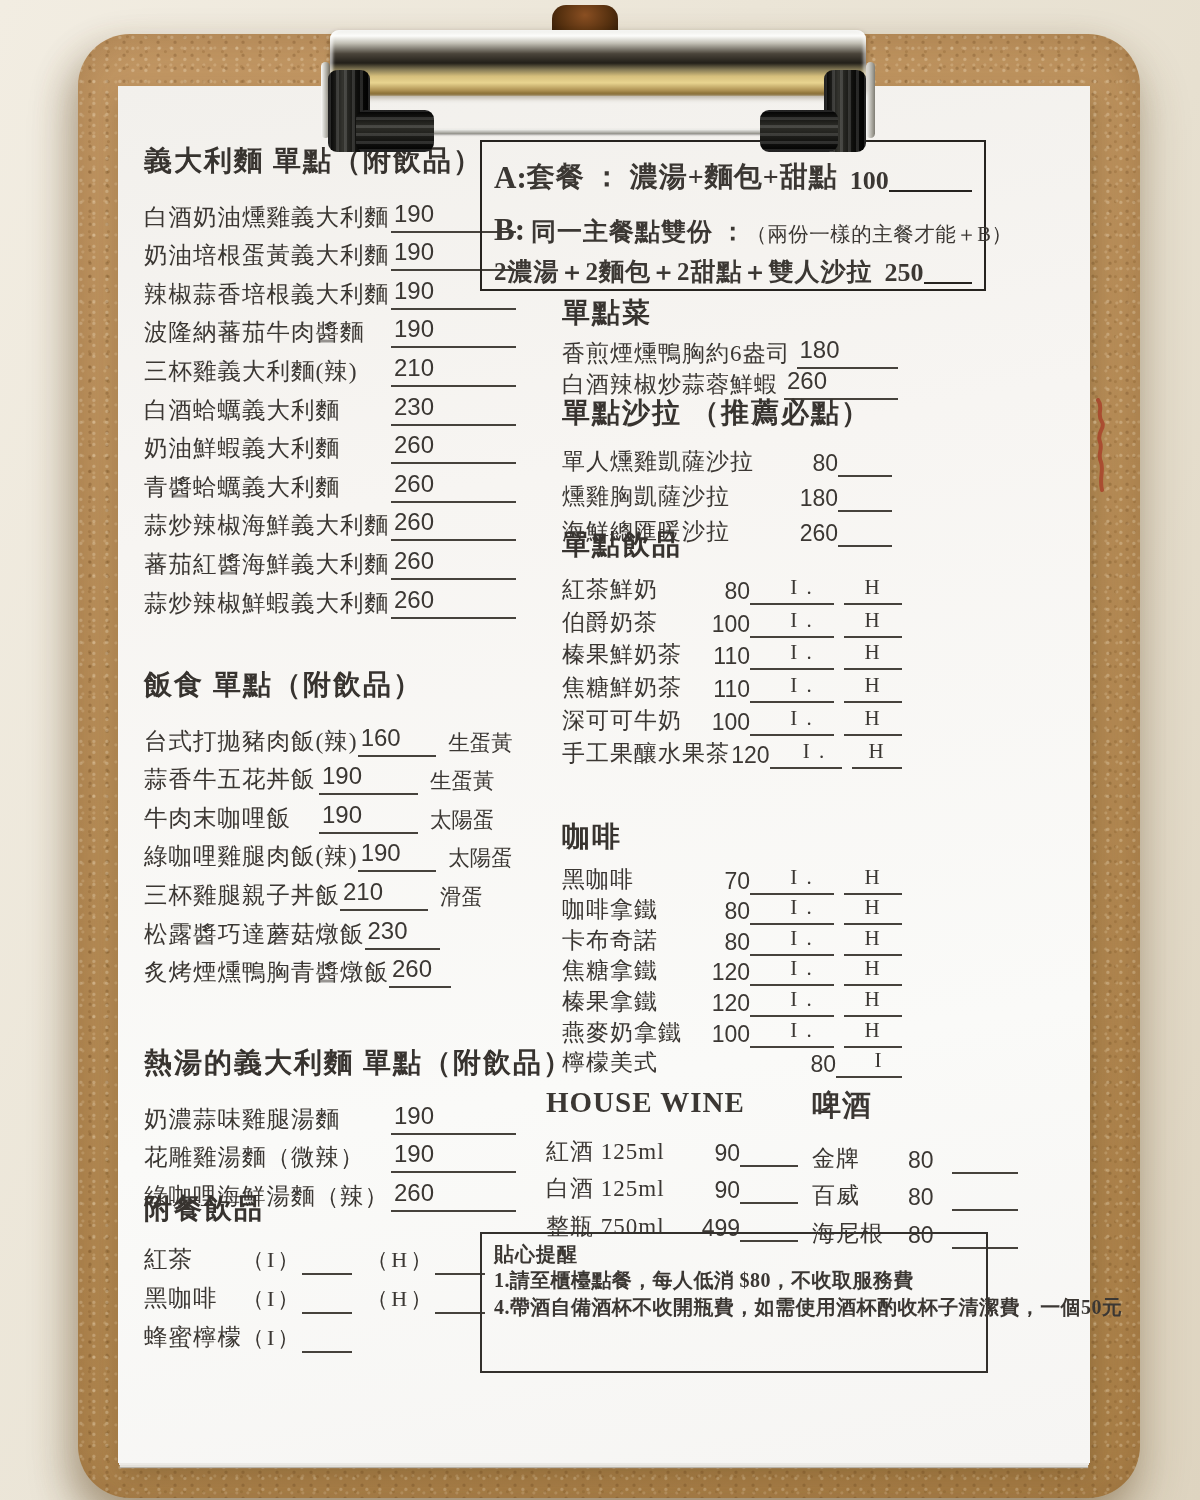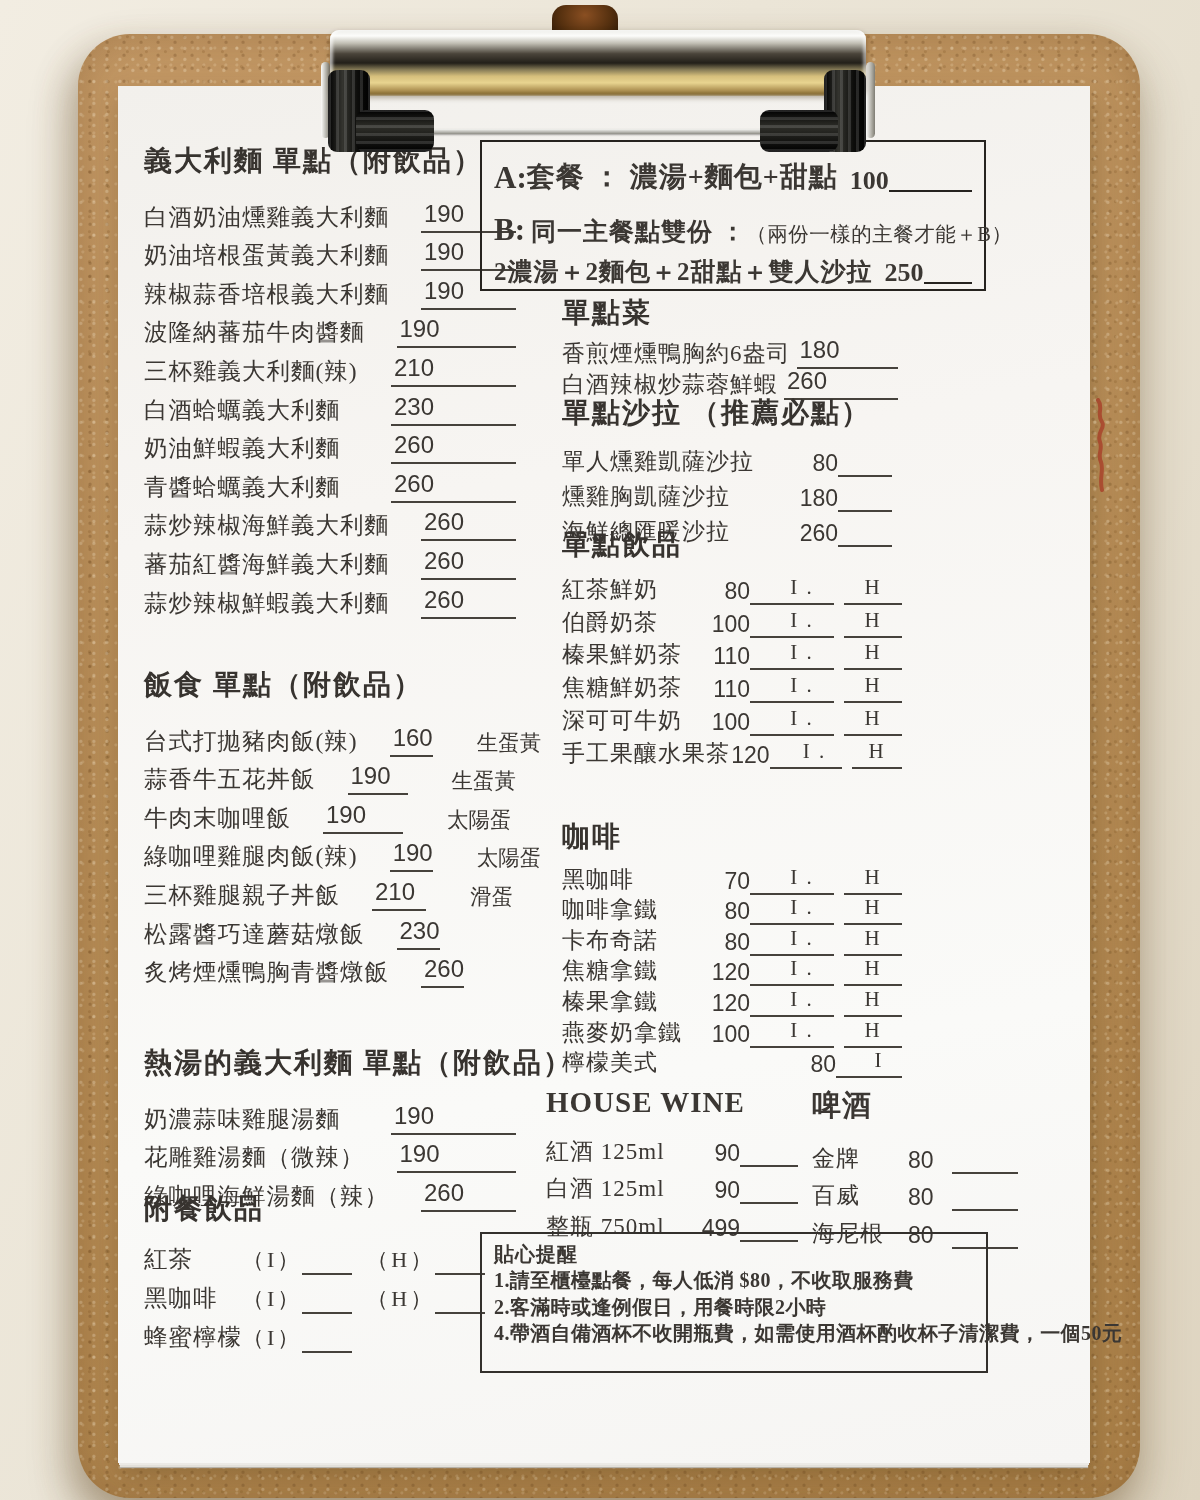--- a/index.html
+++ b/index.html
@@ -58,21 +58,21 @@
   .row{display:flex;align-items:flex-end;}
   .nm{white-space:nowrap;font-size:23.5px;letter-spacing:1px;}
   .num{font-family:"Liberation Sans","DejaVu Sans",sans-serif;}
   .pl{border-bottom:2px solid #46423c;padding:0 0 3px 3px;margin-left:auto;width:122px;
       font-size:24px;}
   .pl .num{font-size:24px;}
   .seg{height:0;border-bottom:2px solid #46423c;align-self:flex-end;}
   .seg-txt{border-bottom:2px solid #46423c;align-self:flex-end;text-align:center;
       font-size:21px;padding-bottom:3px;letter-spacing:2px;}
   
-  .lrow{height:38.6px;gap:32px;}
+  .lrow{height:38.6px;}
   .sec-left{left:26px;width:372px;}
   .rice-pl{width:96px;}
   .egg{width:86px;padding-left:12px;font-size:21.5px;white-space:nowrap;}
   .mrow{height:39px;}
   .m-nm{width:98px;}
   .paren{font-size:22px;letter-spacing:3px;white-space:nowrap;}
   .m-seg{width:50px;}
   .m-h{margin-left:14px;}
   
   .rrow31{height:31px;}
@@ -443,21 +443,20 @@
     <div class="row rrow37">
       <span class="nm r-nm beer-nm">海尼根</span>
       <span class="beer-pr num">80</span>
       <span class="seg beer-seg"></span>
     </div>
   </div>
 
   <div class="sec notes">
     <div class="nline ntitle">貼心提醒</div>
     <div class="nline">1.請至櫃檯點餐，每人低消 $80，不收取服務費</div>
-    <div class="nline">2.客滿時或逢例假日，用餐時限2小時</div>
     <div class="nline">4.帶酒自備酒杯不收開瓶費，如需使用酒杯酌收杯子清潔費，一個50元</div>
   </div>
 
 </div>
 
 <div class="clip-knob"></div>
 <div class="clip-hook l"></div>
 <div class="clip-hook r"></div>
 <div class="clip-bar"></div>
 <div class="clip-wire"></div>

